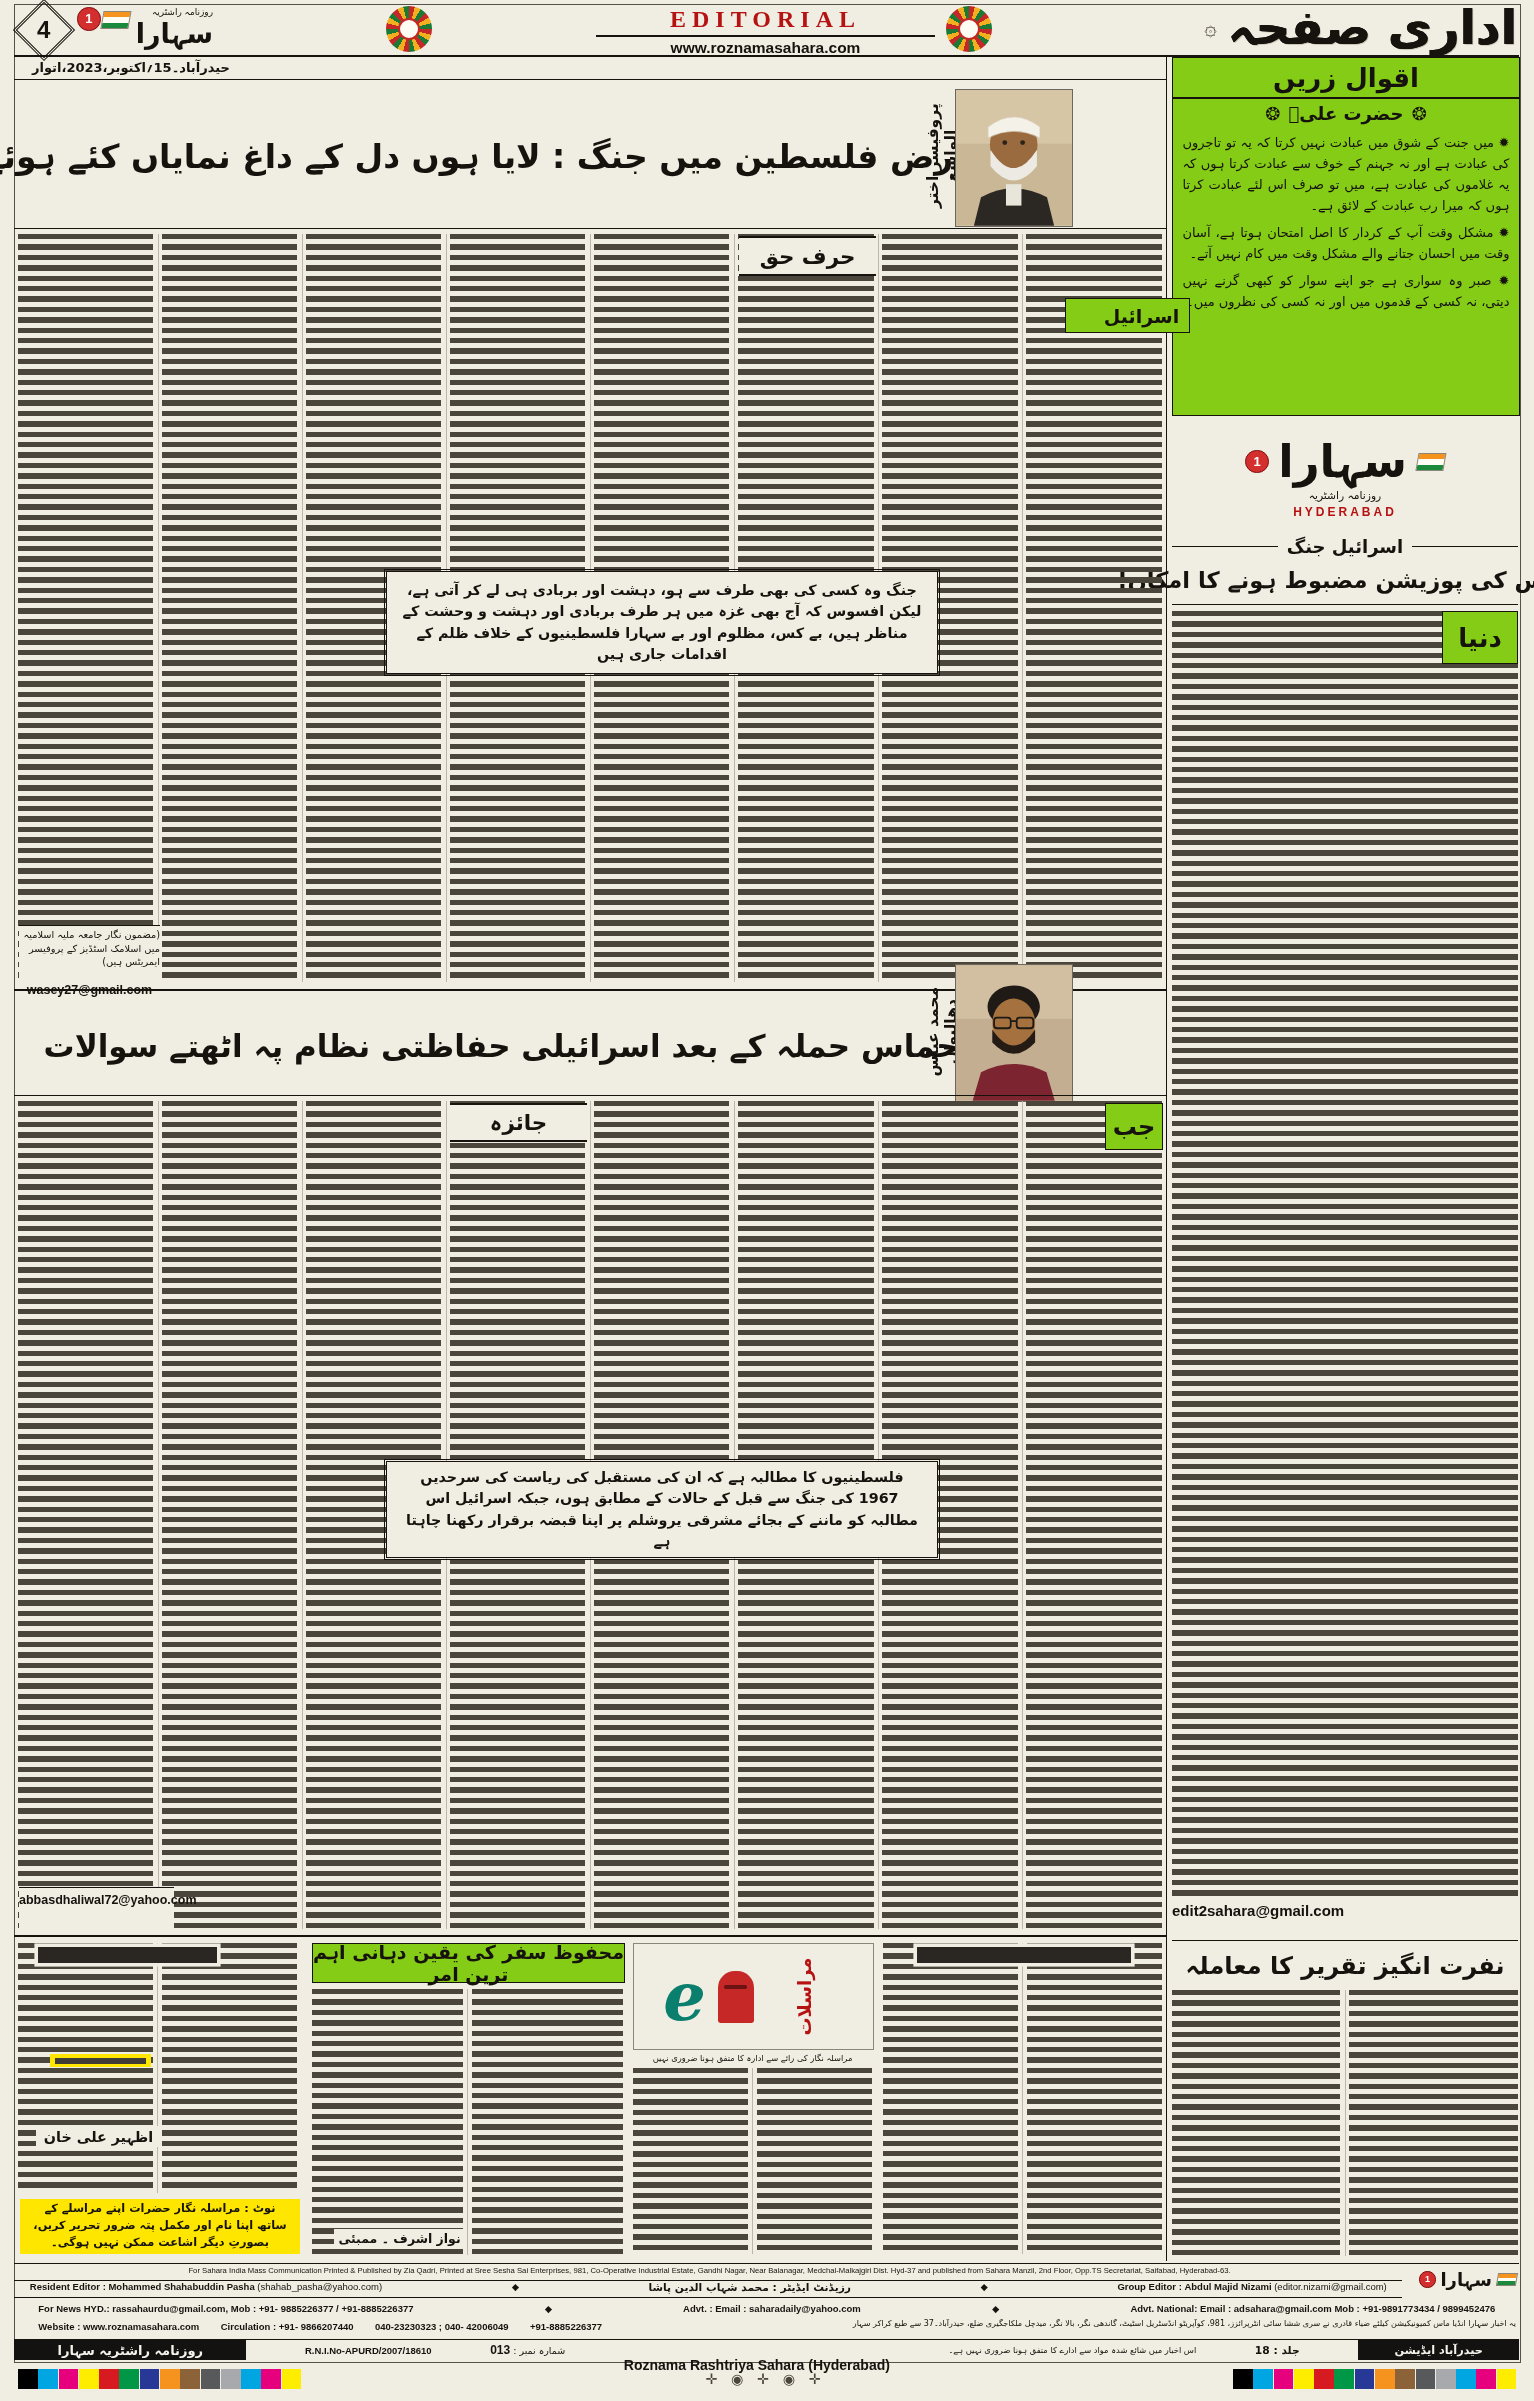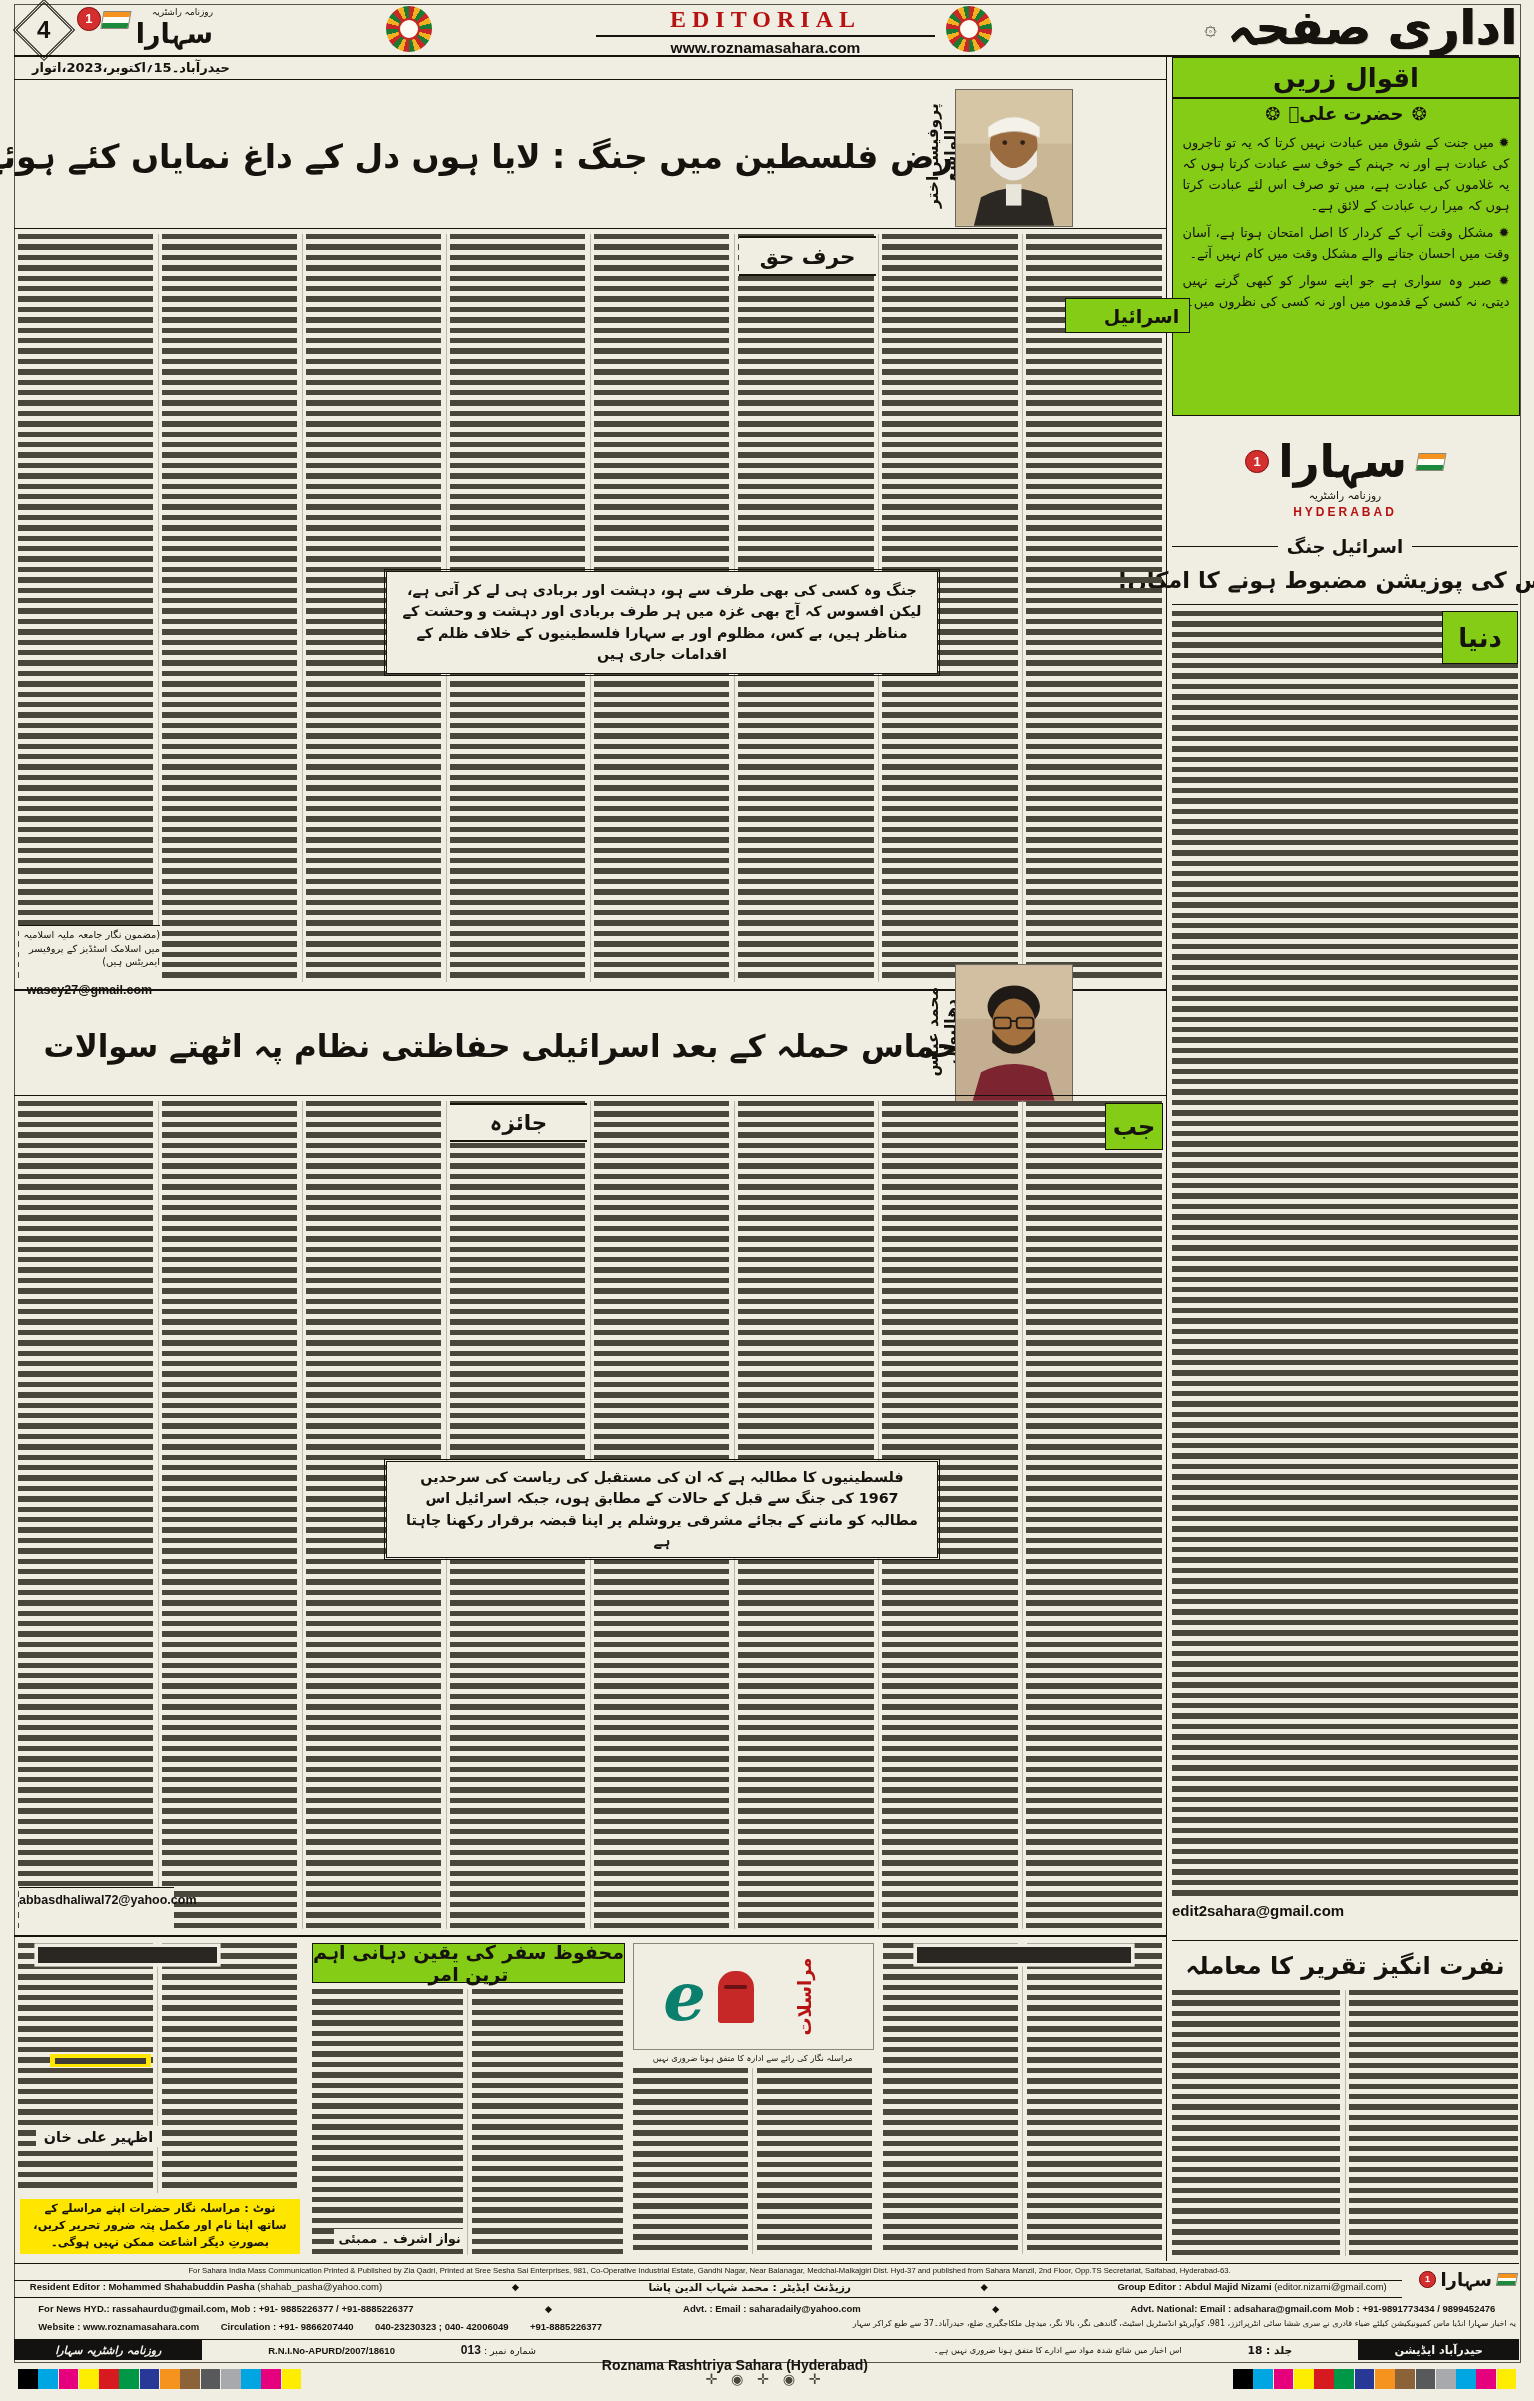--- a/index.html
+++ b/index.html
@@ -294,21 +294,21 @@
 
   <div class="abs lat" style="left:14.3px;top:2319px;width:834px;height:15.5px;display:flex;align-items:center;gap:21.4px;padding:0 24px;box-sizing:border-box;font-size:9.5px;">
     <span class="b">Website : www.roznamasahara.com</span>
     <span class="b">Circulation : +91- 9866207440</span>
     <span class="b">040-23230323 ; 040- 42006049</span>
     <span class="b">+91-8885226377</span>
   </div>
   <div class="abs urdu nowrap" style="left:852px;top:2319px;width:664px;height:14.3px;font-size:8px;overflow:hidden;">یہ اخبار سہارا انڈیا ماس کمیونیکیشن کیلئے ضیاء قادری نے سری ششا سائی انٹرپرائزز، 981، کوآپریٹو انڈسٹریل اسٹیٹ، گاندھی نگر، بالا نگر، میدچل ملکاجگیری ضلع، حیدرآباد۔37 سے طبع کراکر سہارا منزل، مقابل ٹی ایس سکریٹریٹ، سیف آباد، حیدرآباد۔63 سے شائع کیا۔</div>
 
   <div class="abs" style="left:14.3px;top:2339px;width:1505px;height:20px;display:flex;align-items:center;justify-content:space-between;border-top:0.6px solid #16130e;">
-    <span class="blackseg urdu b" style="width:188px;font-size:11px;font-style:italic;">روزنامہ راشٹریہ سہارا</span>
+    <span class="blackseg urdu b" style="width:232px;font-size:13px;">روزنامہ راشٹریہ سہارا</span>
     <span class="lat b" style="font-size:9.5px;">R.N.I.No-APURD/2007/18610</span>
     <span class="urdu" style="font-size:9.5px;">
       <span>شمارہ نمبر :</span>
       <span class="b lat" style="font-size:12px;">013</span>
     </span>
     <span class="lat b" style="font-size:14px;margin-top:29px;">Roznama Rashtriya Sahara (Hyderabad)</span>
     <span class="urdu" style="font-size:8.3px;">اس اخبار میں شائع شدہ مواد سے ادارے کا متفق ہونا ضروری نہیں ہے۔</span>
     <span class="urdu b" style="font-size:10.7px;">جلد : 18</span>
     <span class="blackseg urdu b" style="width:161px;font-size:11.3px;">حیدرآباد ایڈیشن</span>
   </div>

